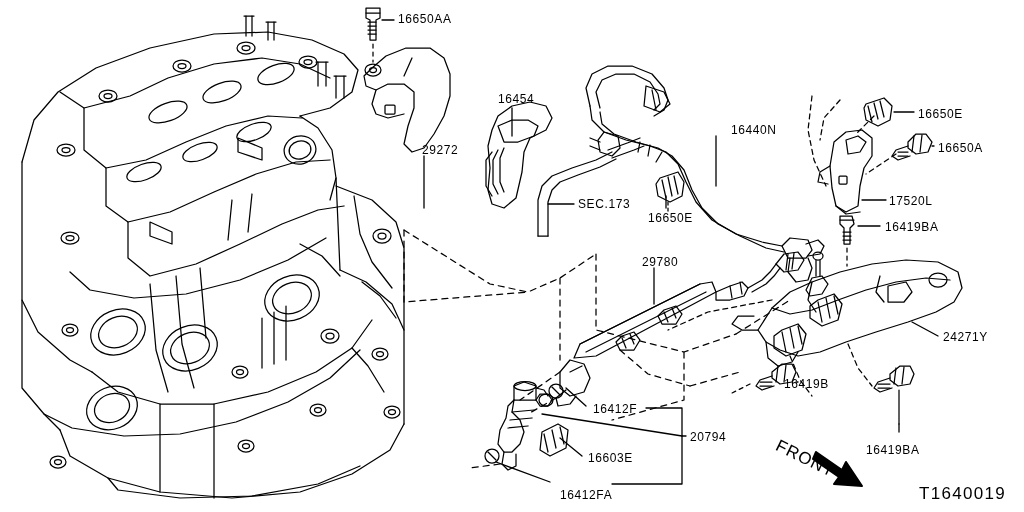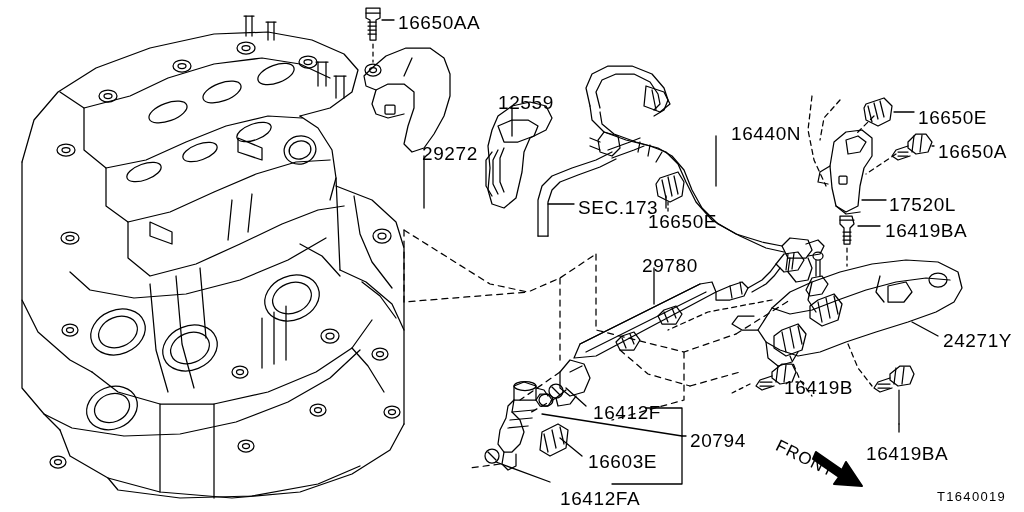--- a/index.html
+++ b/index.html
@@ -1,22 +1,22 @@
 <!DOCTYPE html>
 <html><head>
 <meta charset="utf-8">
 <style>
   html,body{margin:0;padding:0;background:#fff;}
   body{width:1024px;height:512px;overflow:hidden;
        font-family:"Liberation Sans",sans-serif;}
   #stage{position:relative;width:1024px;height:512px;background:#fff;}
   svg.layer{position:absolute;left:0;top:0;width:1024px;height:512px;}
   .lbl{position:absolute;font-family:"Liberation Sans",sans-serif;
-       font-size:19px;color:#000;white-space:nowrap;letter-spacing:.6px;}
-  .diagid{position:absolute;right:18px;bottom:8px;font-size:13px;
+       font-size:12px;color:#000;white-space:nowrap;letter-spacing:.6px;}
+  .diagid{position:absolute;right:18px;bottom:8px;font-size:17px;
           letter-spacing:1.3px;color:#000;font-family:"Liberation Sans",sans-serif;}
   .frontlbl{position:absolute;font-size:17px;letter-spacing:1px;
             transform:rotate(26deg);transform-origin:left top;color:#000;}
 </style>
 </head>
 <body>
 
 <div id="stage">
 
   <svg class="layer" viewBox="0 0 1024 512">
@@ -361,21 +361,21 @@
       <path d="M682 436 L686 436"></path>
     </g>
 
     </g>
   </svg>
 
   <div class="lbl" style="left:398px;top:12px">16650AA</div>
 
   <div class="lbl" style="left:422px;top:143px">29272</div>
 
-  <div class="lbl" style="left:498px;top:92px">12559</div>
+  <div class="lbl" style="left:498px;top:92px">16454</div>
 
   <div class="lbl" style="left:578px;top:197px">SEC.173</div>
 
   <div class="lbl" style="left:648px;top:211px">16650E</div>
 
   <div class="lbl" style="left:731px;top:123px">16440N</div>
 
   <div class="lbl" style="left:918px;top:107px">16650E</div>
 
   <div class="lbl" style="left:938px;top:141px">16650A</div>

